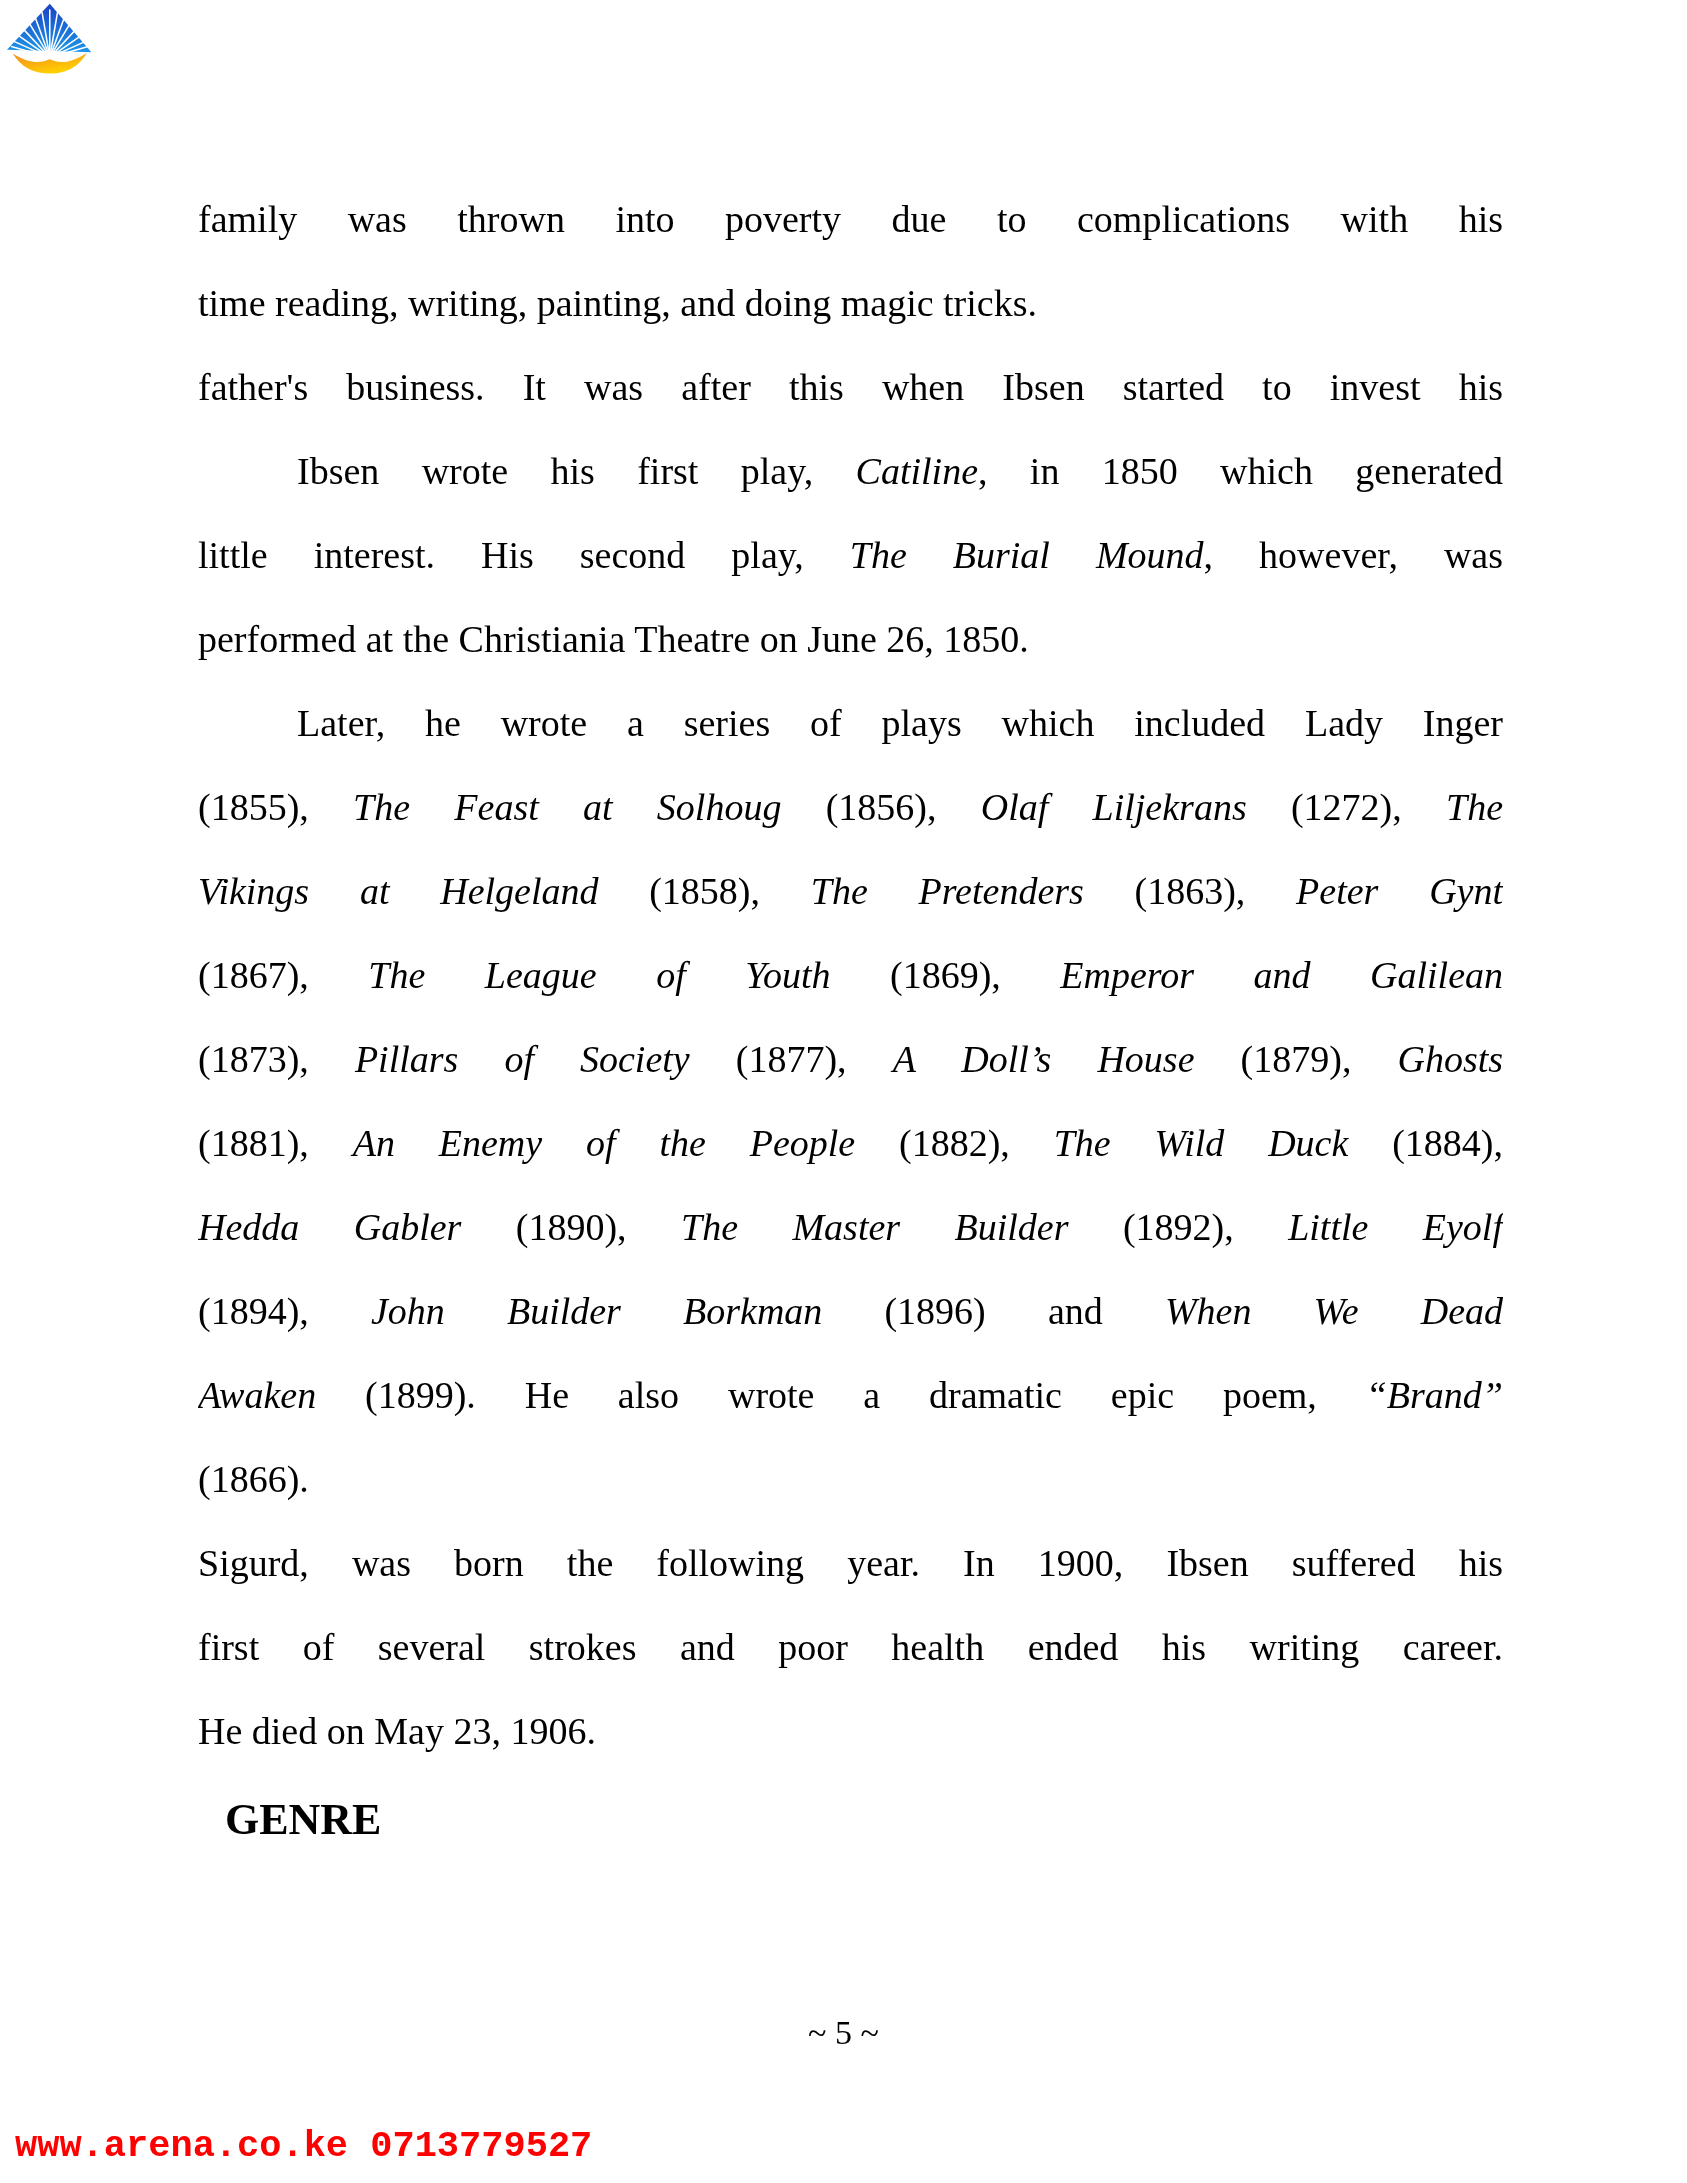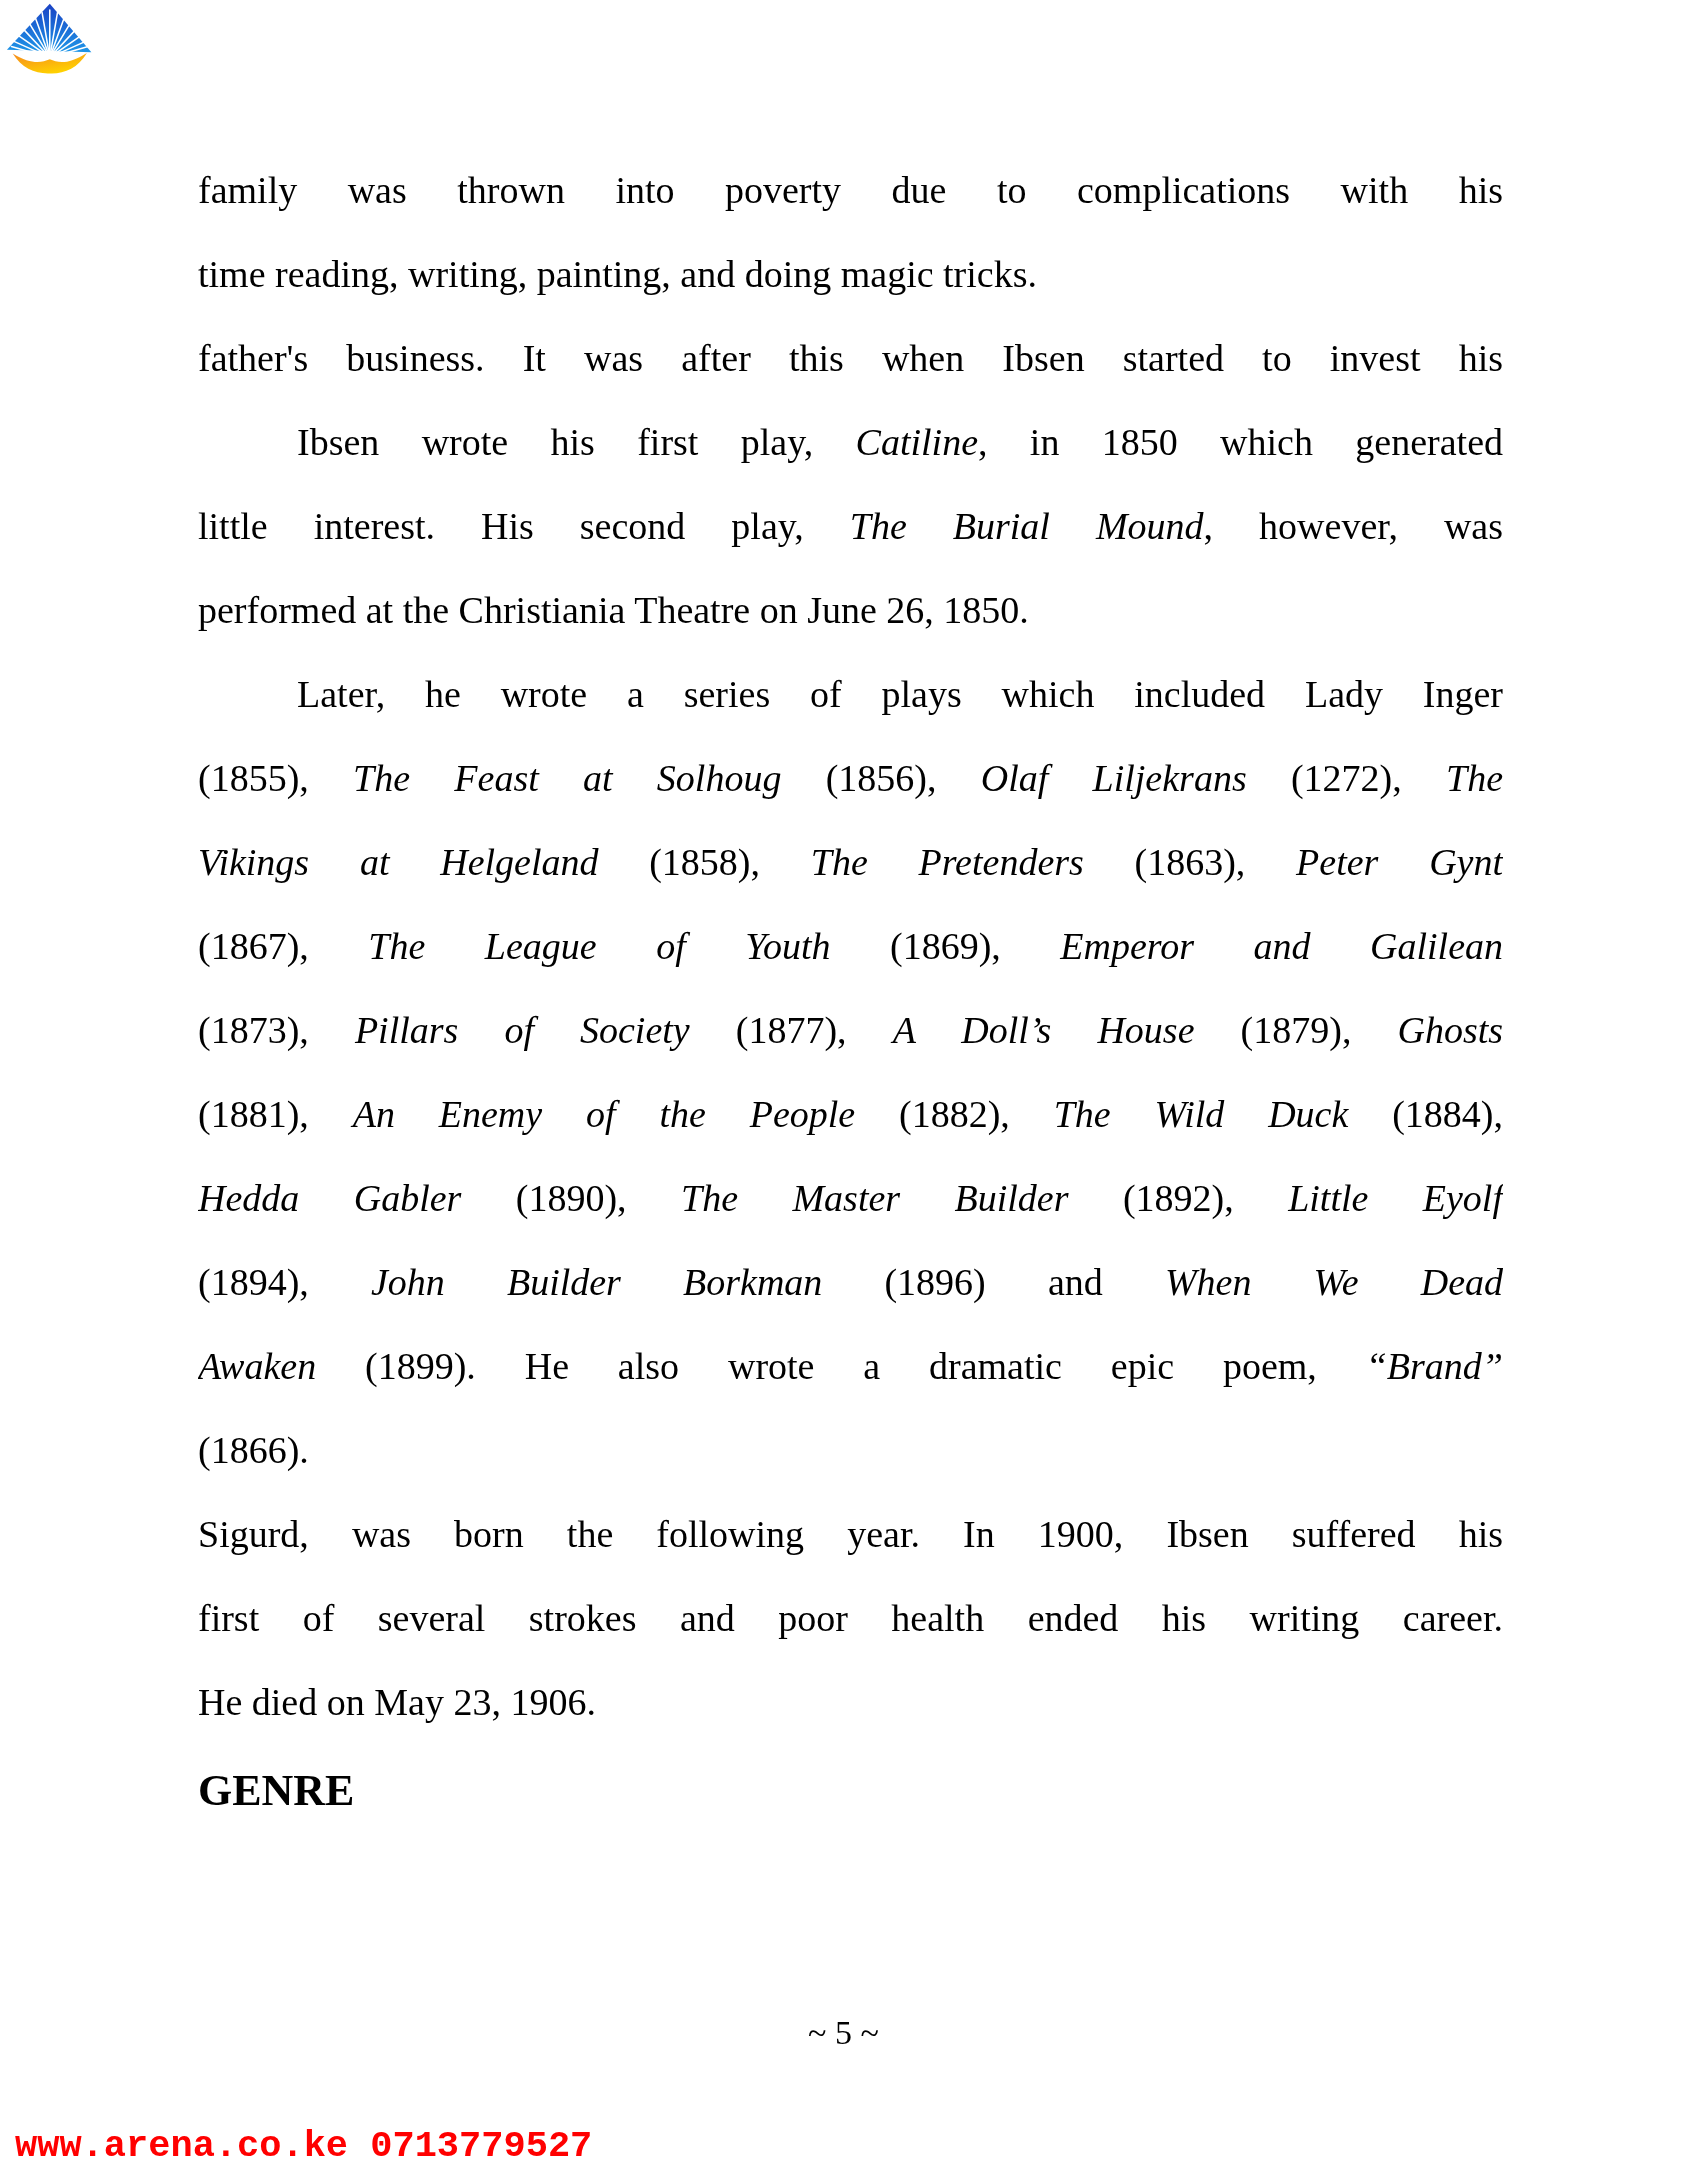--- a/index.html
+++ b/index.html
@@ -11,38 +11,38 @@
     color: #000;
   }
   .page { position: absolute; inset: 0; overflow: hidden; }
 
   
   .logo { position: absolute; left: 5.3px; top: 1.3px; width: 87px; height: 77px; }
 
   
   .page-text {
     position: absolute;
-    left: 198px; top: 148px;
+    left: 198px; top: 177px;
     width: 1305px;
     font-size: 38px;
   }
   .line {
     height: 84px;
     line-height: 84px;
     overflow: hidden;
     text-align: left;
   }
   .line.j { text-align: justify; text-align-last: justify; }
   .line.j::after { content: ""; display: inline-block; width: 100%; height: 0; }
   .line.ind { text-indent: 99px; }
   .line.heading {
     font-weight: bold;
     font-size: 44px;
     height: 94px; line-height: 94px;
-    text-align: left; text-align-last: left;
+    text-align: left; text-align-last: left; margin-left: 27px;
   }
   .i { font-style: italic; }
 
   
   .page-number {
     position: absolute;
     left: 0; top: 2013px;
     width: 100%;
     text-align: center;
     font-size: 34px;

